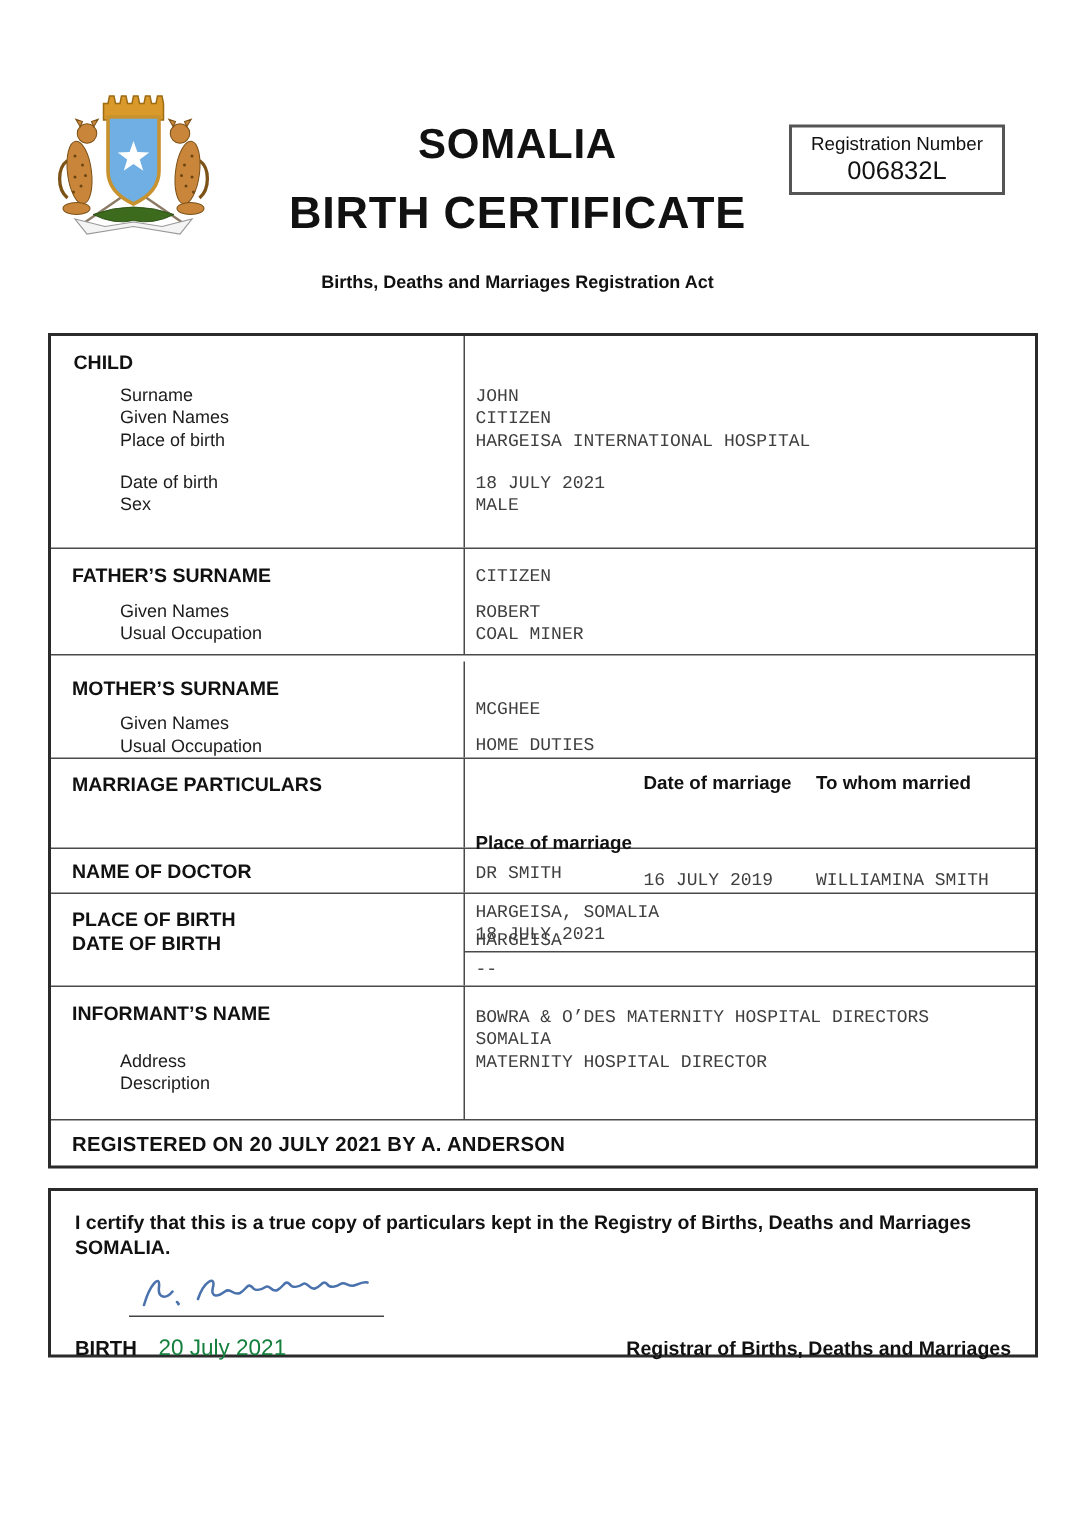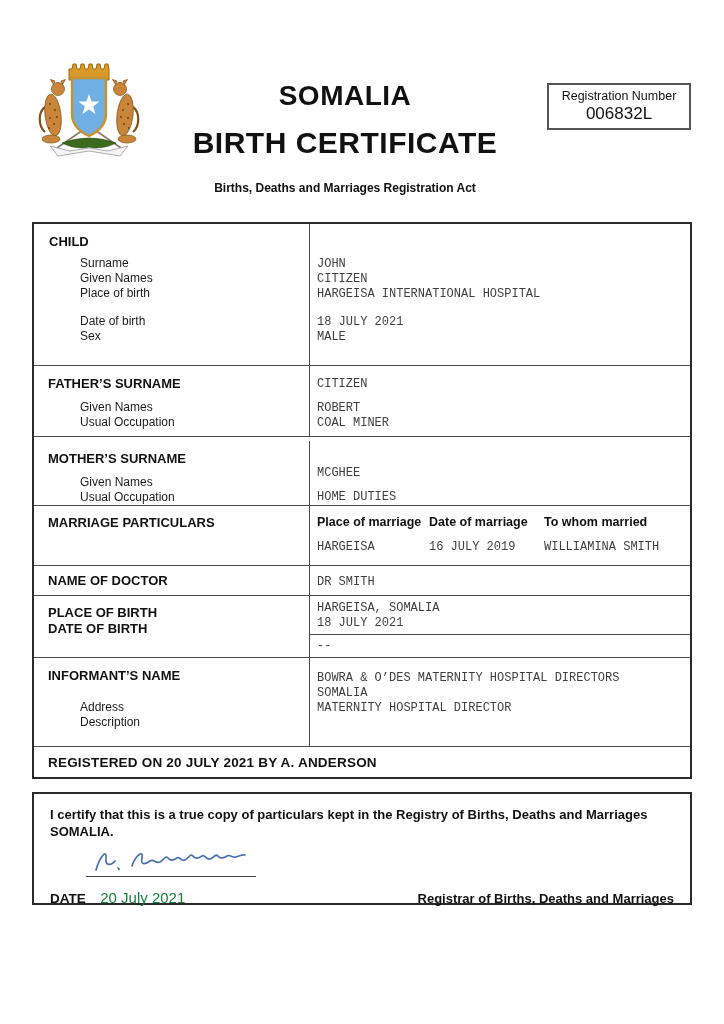--- a/index.html
+++ b/index.html
@@ -13,21 +13,21 @@
   }
 
   
   .emblem { position: absolute; left: 36px; top: 62px; }
   .title-block { position: absolute; left: 115px; top: 80px; width: 460px; text-align: center; }
   .title-main { font-size: 28px; font-weight: bold; letter-spacing: 0.5px; }
   .title-sub  { font-size: 30px; font-weight: bold; margin-top: 14px; letter-spacing: 0.5px; }
   .title-act  { font-size: 12px; font-weight: bold; margin-top: 21px; }
 
   .reg-box {
-    position: absolute; left: 547px; top: 83px; width: 144px; height: 47px;
+    position: absolute; left: 526px; top: 83px; width: 144px; height: 47px;
     border: 2px solid #555; text-align: center;
   }
   .reg-label { font-size: 12.5px; margin-top: 4px; }
   .reg-number { font-size: 17px; margin-top: 1px; }
 
   
   .cert-table {
     position: absolute; left: 32px; top: 222px; width: 660px;
     border: 2px solid #2b2b2b; background: #fff;
   }
@@ -52,21 +52,21 @@
   .r-mother { height: 69px; align-items: flex-end; }
   .r-father .sec-heading, .r-mother .sec-heading { padding-top: 10px; }
   .r-father .labels-a, .r-mother .labels-a { margin-top: 9px; }
   .r-father .val-head, .r-mother .val-head { padding-top: 11px; }
   .r-father .vals-a, .r-mother .vals-a { margin-top: 9px; }
 
   .r-marriage { height: 60px; justify-content: flex-end; }
   .r-marriage .sec-heading { padding-top: 9px; }
   .marr-cols { display: flex; padding-top: 9px; }
   .marr-col-h { font-size: 12.5px; font-weight: bold; }
-  .marr-c1 { width: 119px; padding-left: 7px; }
+  .marr-c1 { width: 119px; padding-left: 7px; margin-top: 40px; }
   .marr-c2 { width: 115px; }
   .marr-c3 { flex: 1; }
   .marr-vals { display: flex; margin-top: 11px; }
   .marr-vals .mono { padding-left: 0; }
   .marr-vals .marr-c1 { padding-left: 7px; }
 
   .r-doctor { height: 30px; }
   .r-doctor .sec-heading { padding-top: 7px; }
   .r-doctor .mono { padding-top: 9px; }
 
@@ -297,18 +297,18 @@
 
   <div class="sig-wrap">
     <svg width="180" height="32" viewBox="0 0 180 32" aria-hidden="true">
       <path d="M10,26 C14,12 21,5 20,14 C19,22 25,22 29,17 M32,24 c0.8,0.8 1.4,1.2 0.9,1.5 M46,22 C50,10 58,6 56,14 C54,22 60,20 64,17 C68,14 69,20 74,18 C78,16 79,11 82,14 C84,17 88,16 91,14 C94,12 95,18 99,16 C103,14 104,9 107,12 C109,15 113,14 116,12 C119,10 120,16 124,15 C128,14 129,9 132,12 C134,15 138,14 141,12 C144,10 146,14 150,13 C154,12 156,10 159,11" fill="none" stroke="#4a72ad" stroke-width="1.7" stroke-linecap="round"></path>
     </svg>
     <div class="sig-underline"></div>
   </div>
 
   <div class="date-row">
     <div>
-      <span class="date-label">DATE</span>
+      <span class="date-label">BIRTH</span>
       <span class="date-value">20 July 2021</span>
     </div>
     <div class="registrar">Registrar of Births, Deaths and Marriages</div>
   </div>
 </div>
 
 </body></html>

